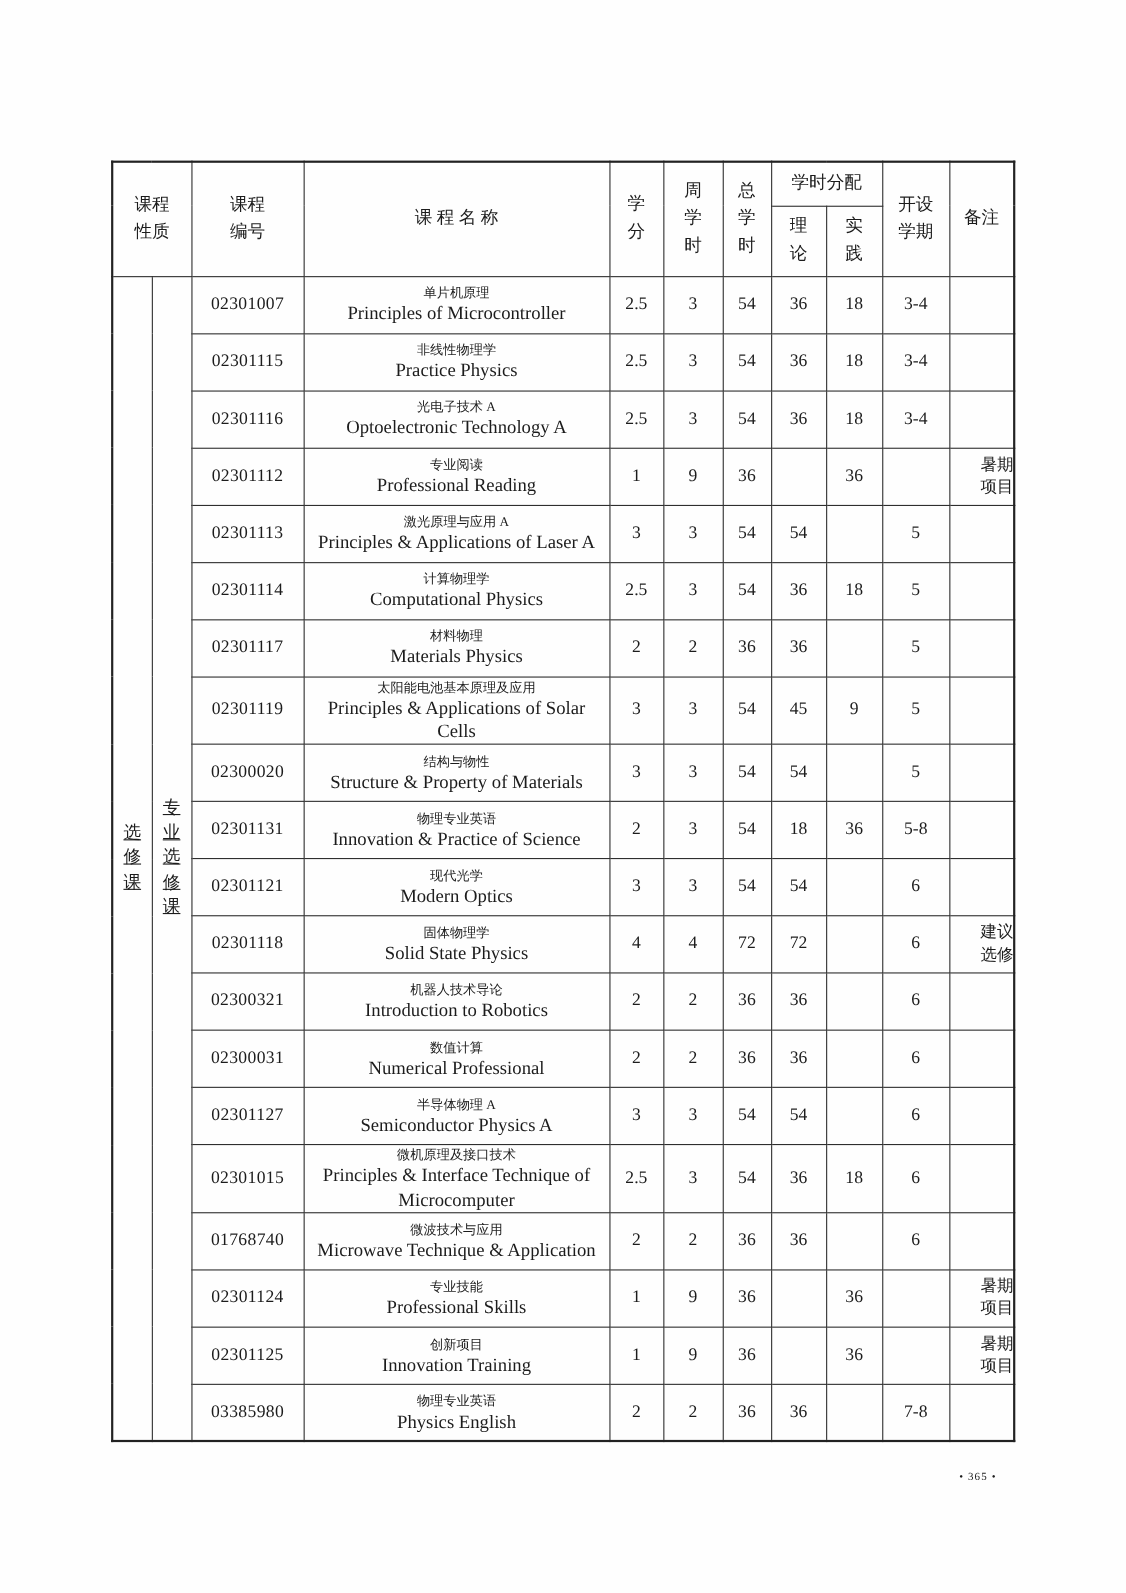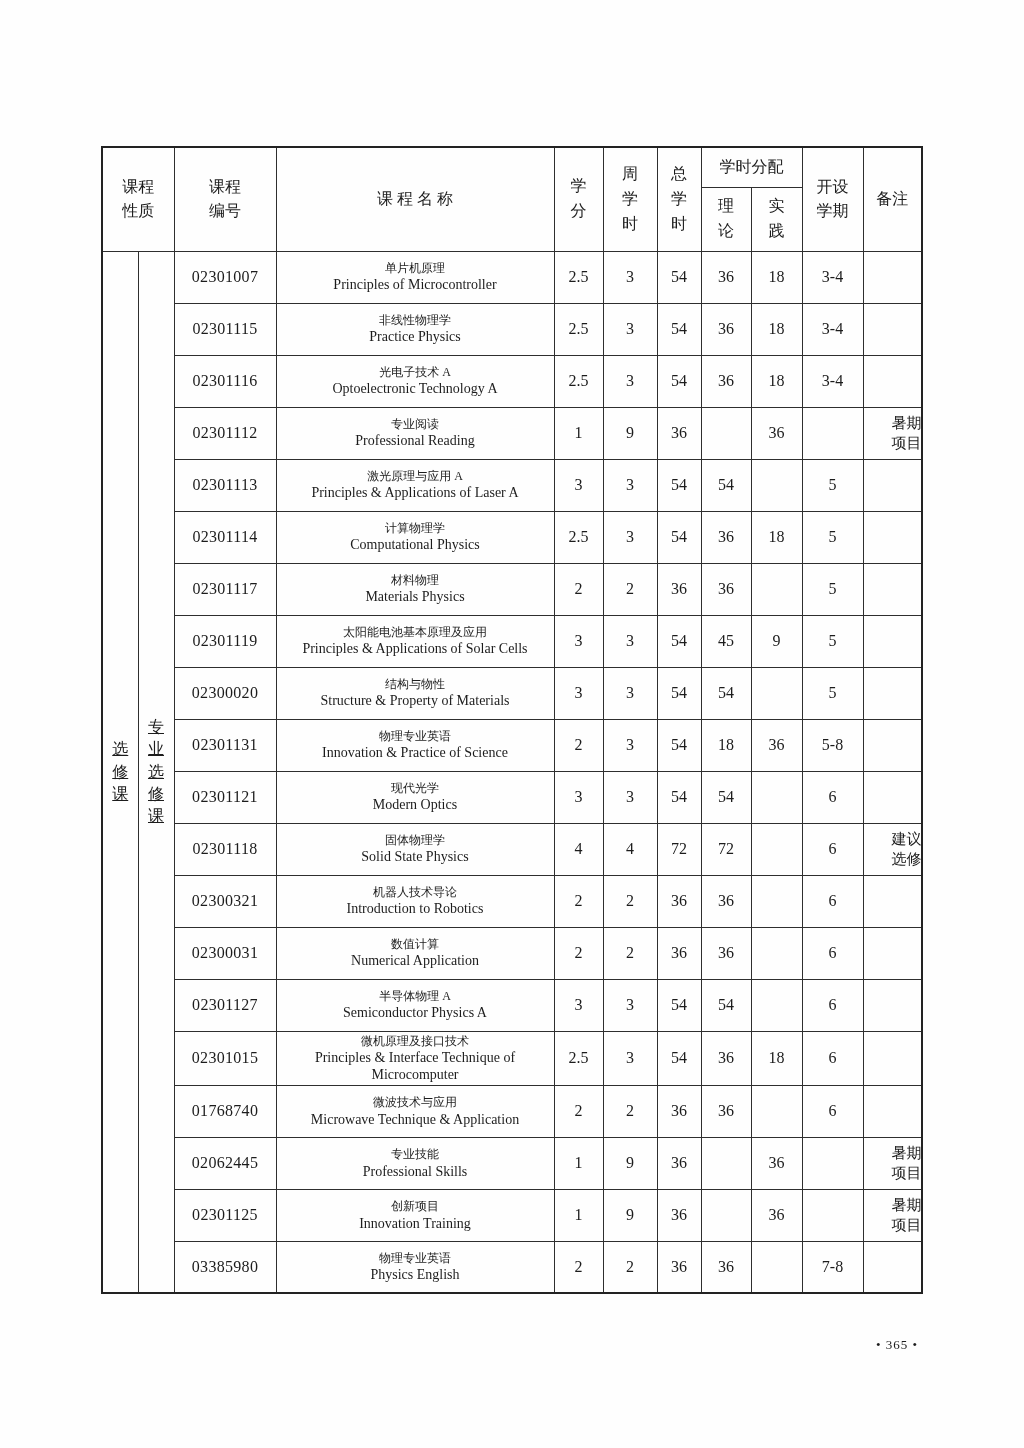--- a/index.html
+++ b/index.html
@@ -47,29 +47,29 @@
   .vstack {
     margin: 0 auto;
     word-break: break-all;
     text-align: center;
   }
   .w1 { width: 1.15em; line-height: 1.55; }
   .w2 { width: 2.25em; line-height: 1.5; }
   .nature-cell .vstack { width: 1.15em; line-height: 1.4; text-decoration: underline; }
 
   .name-cell .zh { font-size: 12px; line-height: 1.35; }
-  .name-cell .en { font-size: 14px; line-height: 1.25; }
+  .name-cell .en { font-size: 17px; line-height: 1.25; }
   .remark-cell .vstack { font-size: 15px; line-height: 1.35; margin-left: 24px; }
   .code-cell { letter-spacing: 0.3px; }
 
   .page-number {
     position: absolute;
     top: 1337px;
-    right: 106px;
-    font-size: 13px;
+    right: 118px;
+    font-size: 10px;
     letter-spacing: 1px;
     color: #1c1c1c;
   }
 </style>
 </head>
 <body>
 
 <div class="sheet">
 
   <table class="course-table">
@@ -344,21 +344,21 @@
     <td>6</td>
     <td class="remark-cell">
       <div class="vstack w2"></div>
     </td>
   </tr>
 
   <tr class="body-row">
     <td class="code-cell">02300031</td>
     <td class="name-cell">
       <div class="zh">数值计算</div>
-      <div class="en">Numerical Application</div>
+      <div class="en">Numerical Professional</div>
     </td>
     <td>2</td>
     <td>2</td>
     <td>36</td>
     <td>36</td>
     <td></td>
     <td>6</td>
     <td class="remark-cell">
       <div class="vstack w2"></div>
     </td>
@@ -409,21 +409,21 @@
     <td>36</td>
     <td>36</td>
     <td></td>
     <td>6</td>
     <td class="remark-cell">
       <div class="vstack w2"></div>
     </td>
   </tr>
 
   <tr class="body-row">
-    <td class="code-cell">02062445</td>
+    <td class="code-cell">02301124</td>
     <td class="name-cell">
       <div class="zh">专业技能</div>
       <div class="en">Professional Skills</div>
     </td>
     <td>1</td>
     <td>9</td>
     <td>36</td>
     <td></td>
     <td>36</td>
     <td></td>

